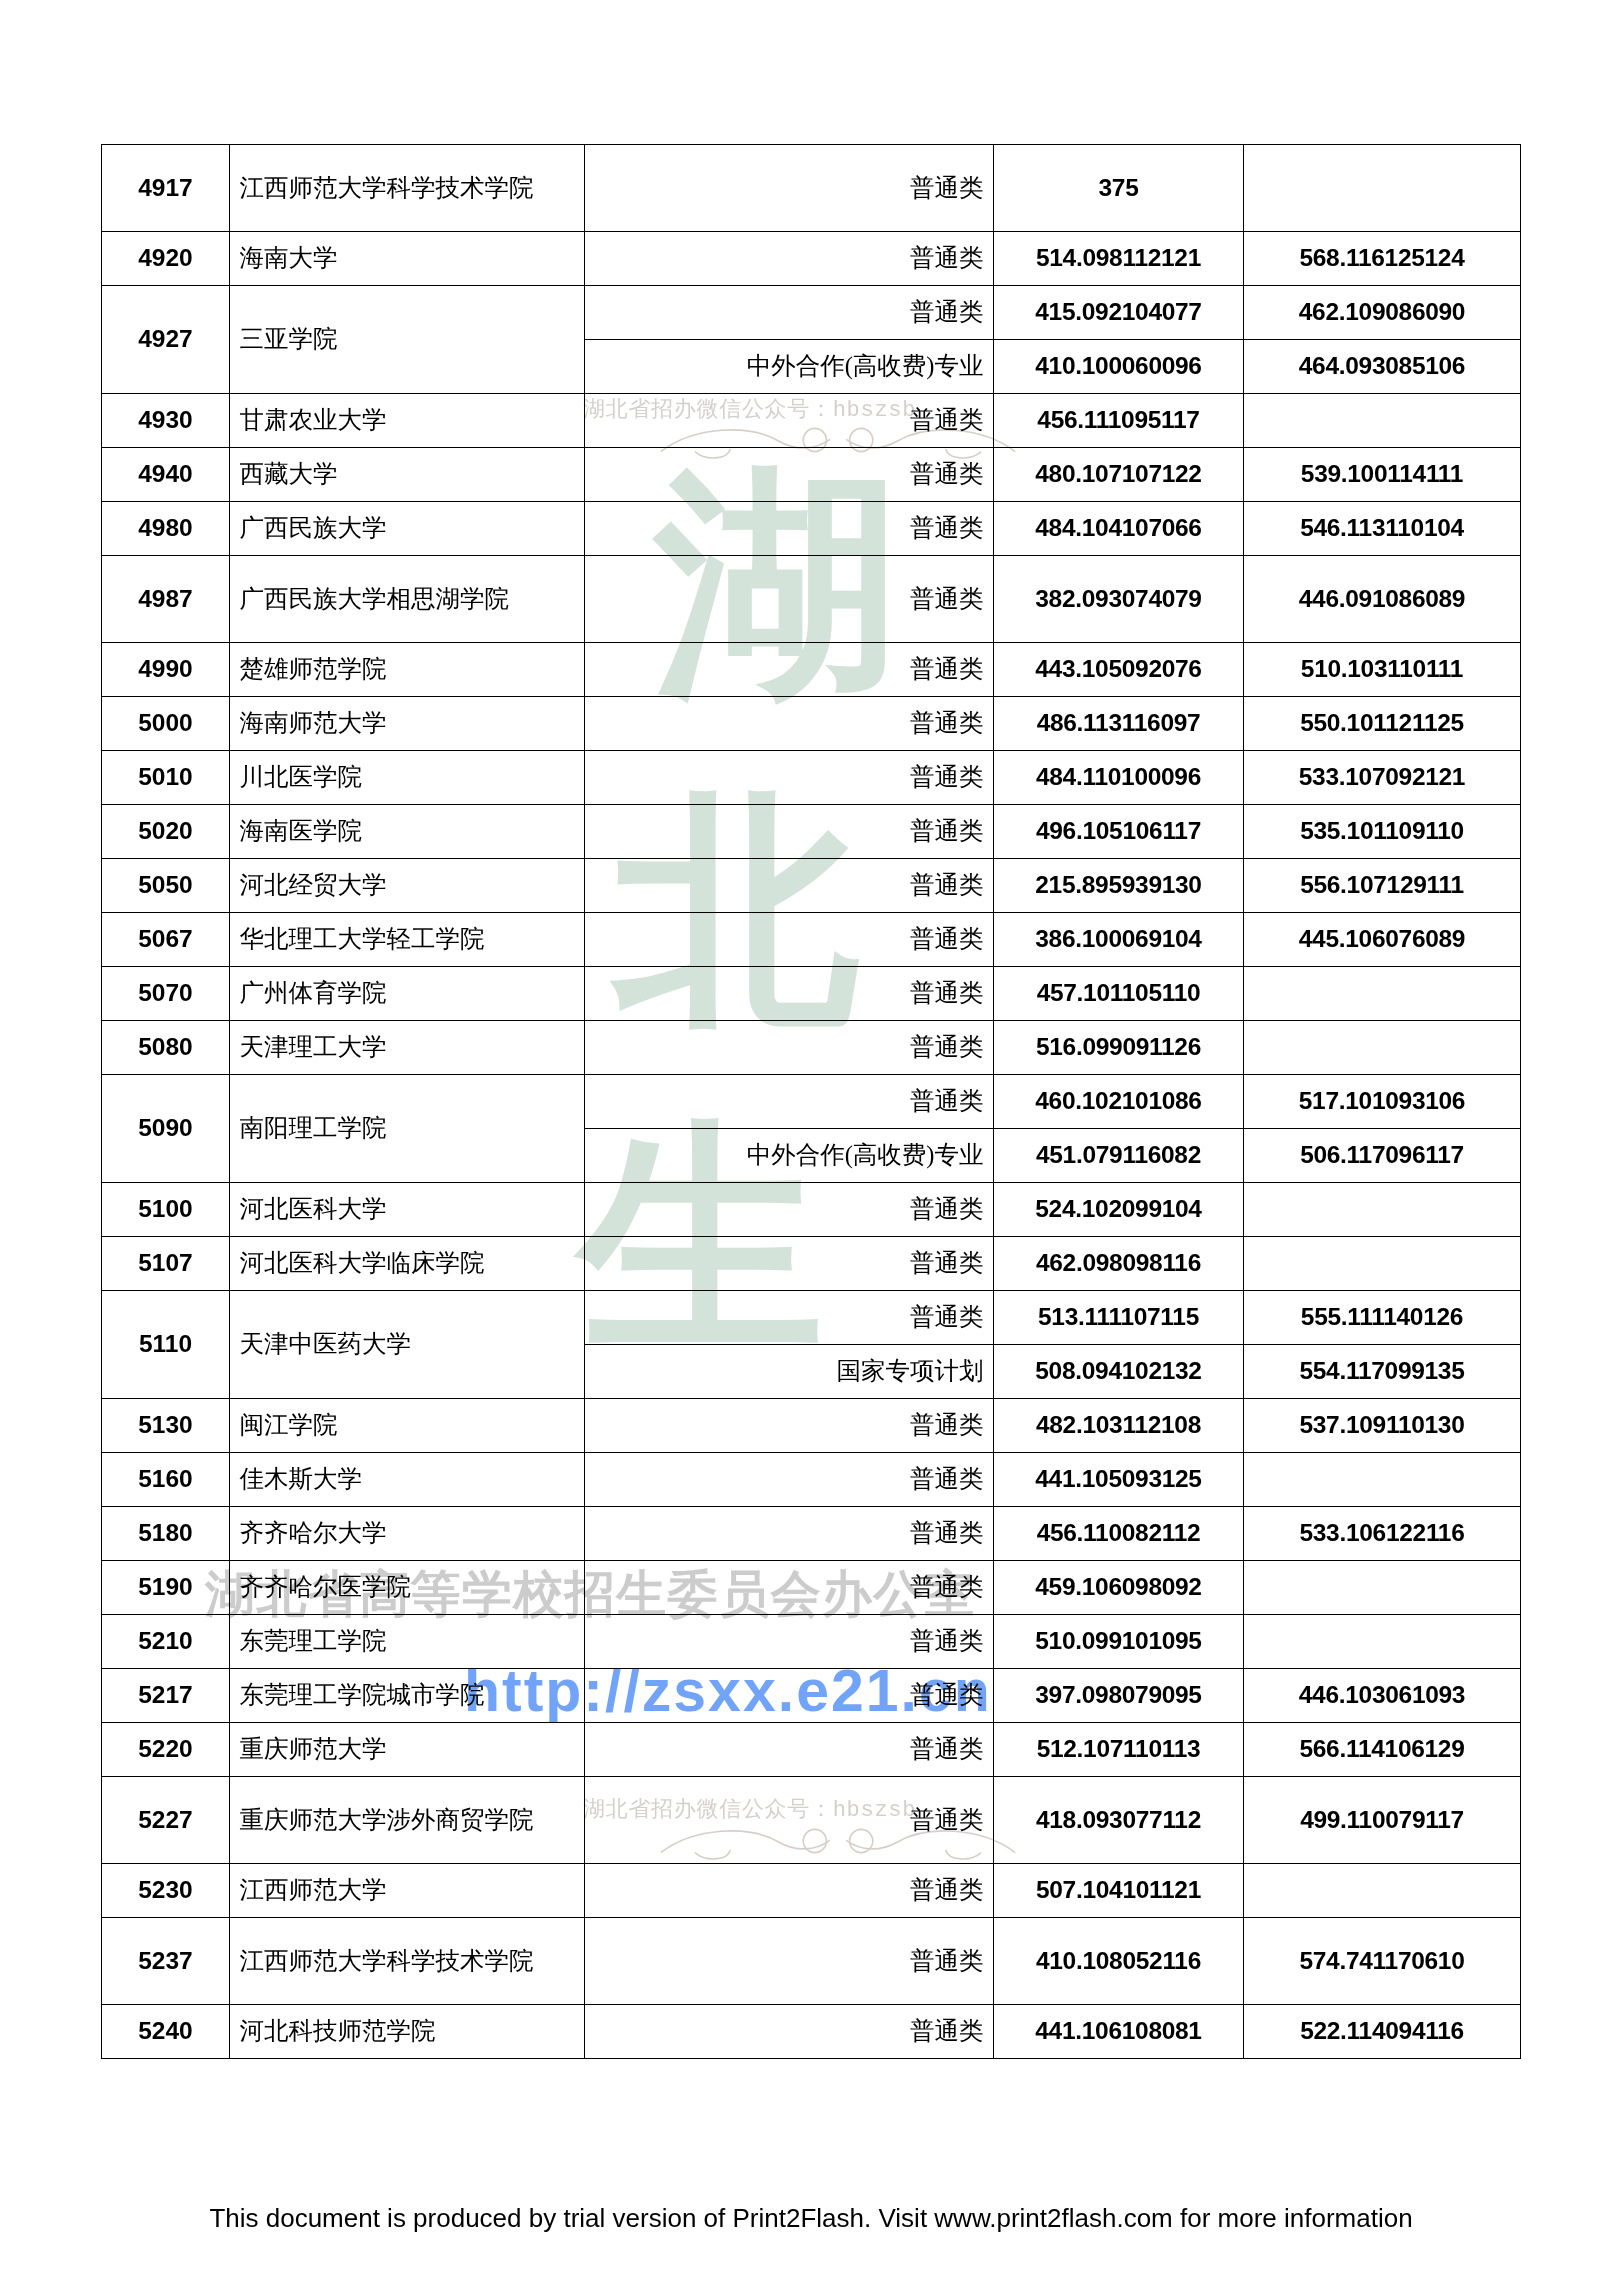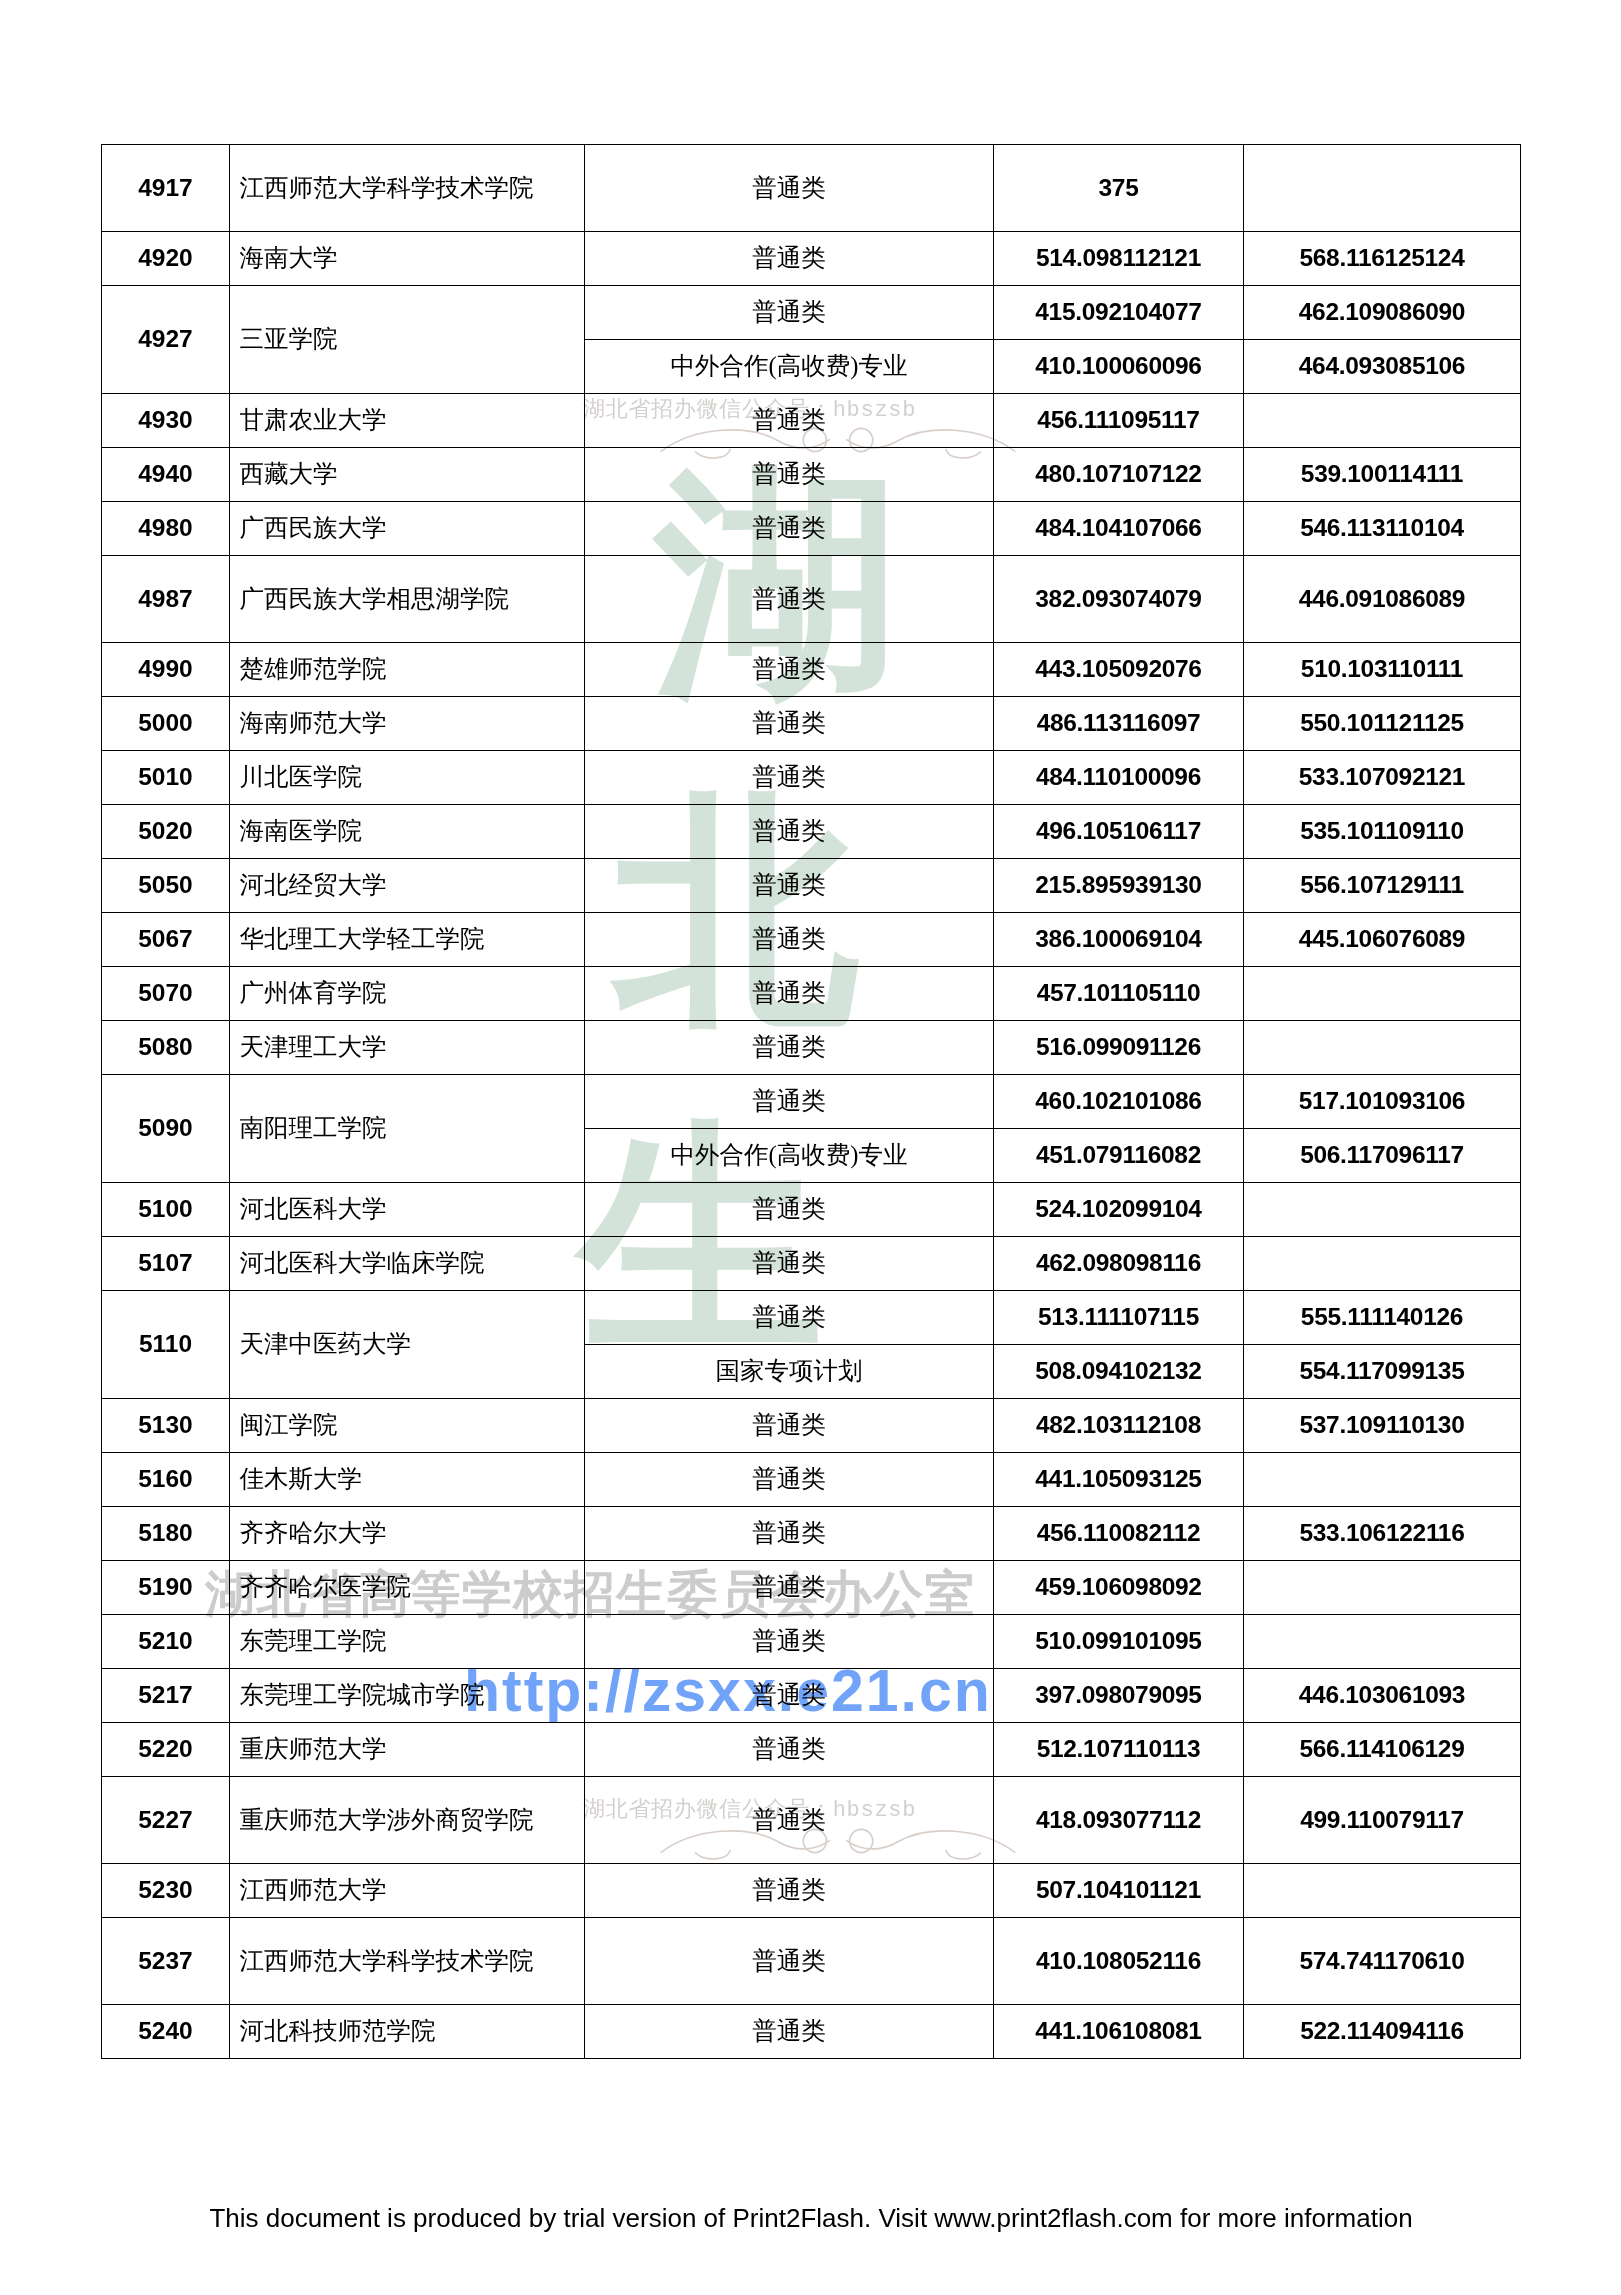--- a/index.html
+++ b/index.html
@@ -124,21 +124,21 @@
     font-family: "Liberation Sans", "DejaVu Sans", sans-serif;
     font-weight: 700;
     font-size: 26px;
   }
   td.name {
     text-align: left;
     font-family: "Liberation Serif", "DejaVu Serif", serif;
     font-size: 25px;
   }
   td.type {
-    text-align: center;
+    text-align: right;
     font-family: "Liberation Serif", "DejaVu Serif", serif;
     font-size: 24.5px;
     border-radius: 24px;
   }
   td.num {
     text-align: center;
     font-family: "Liberation Sans", "DejaVu Sans", sans-serif;
     font-weight: 700;
     font-size: 26px;
     letter-spacing: -0.3px;

